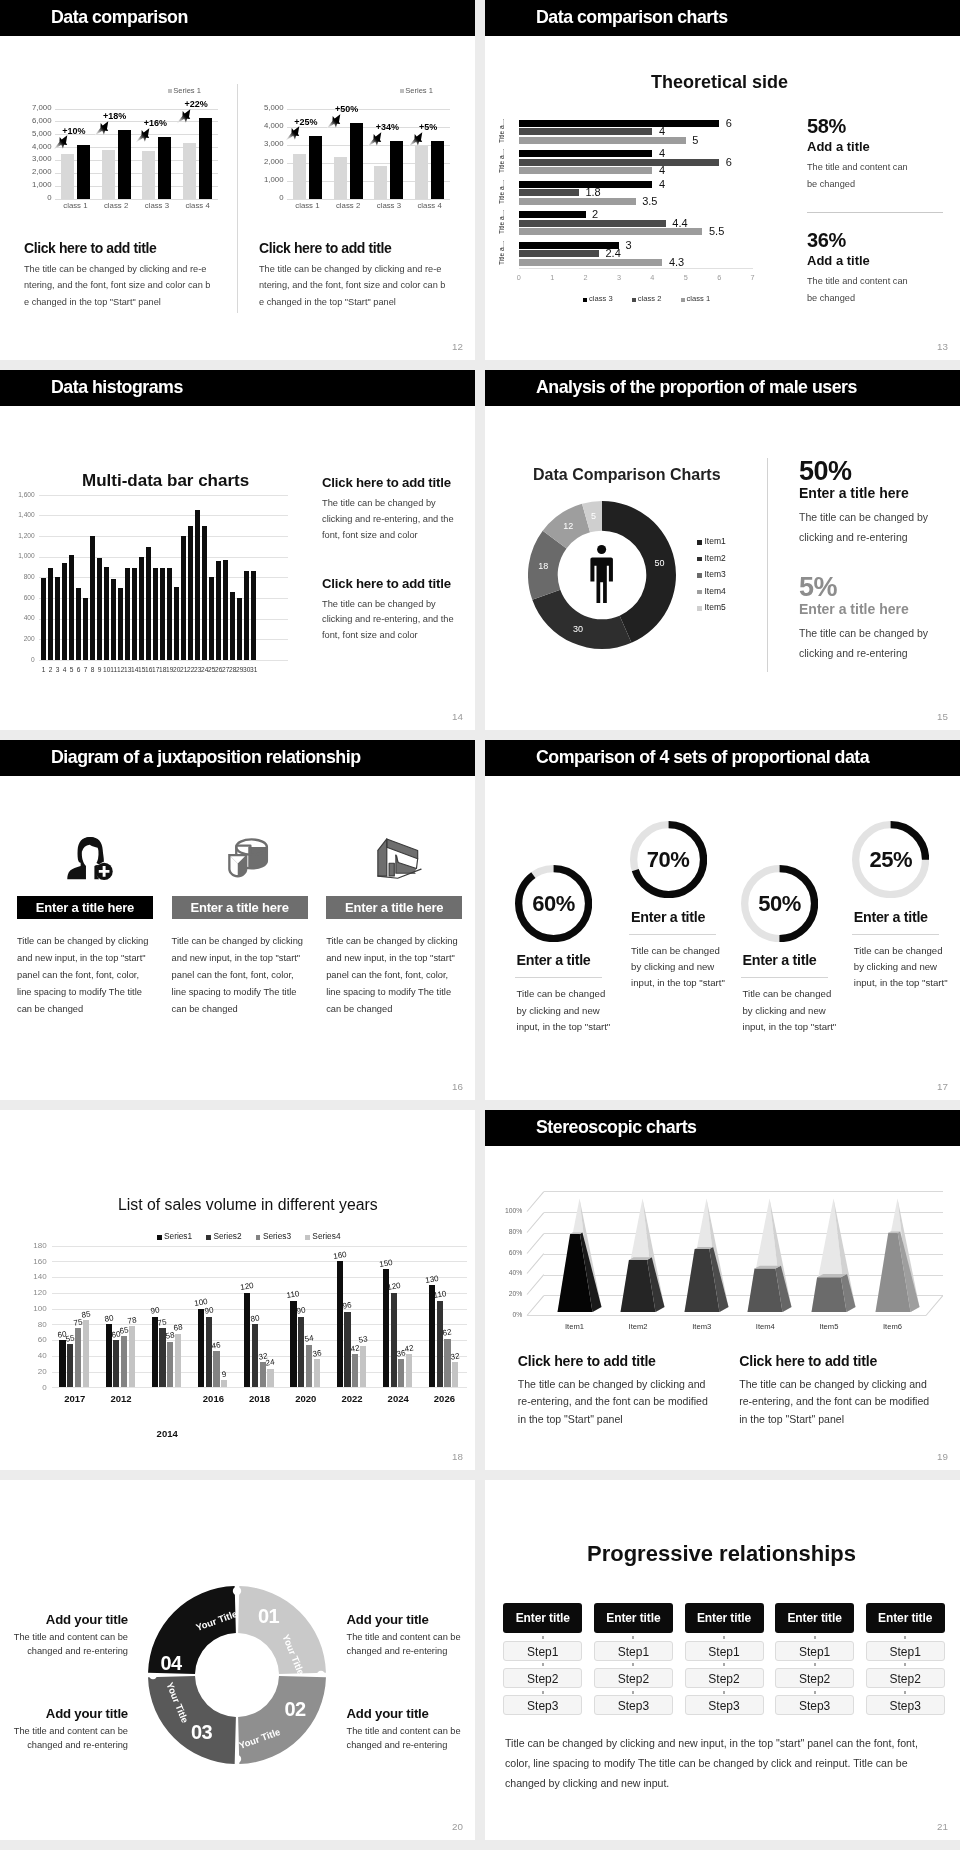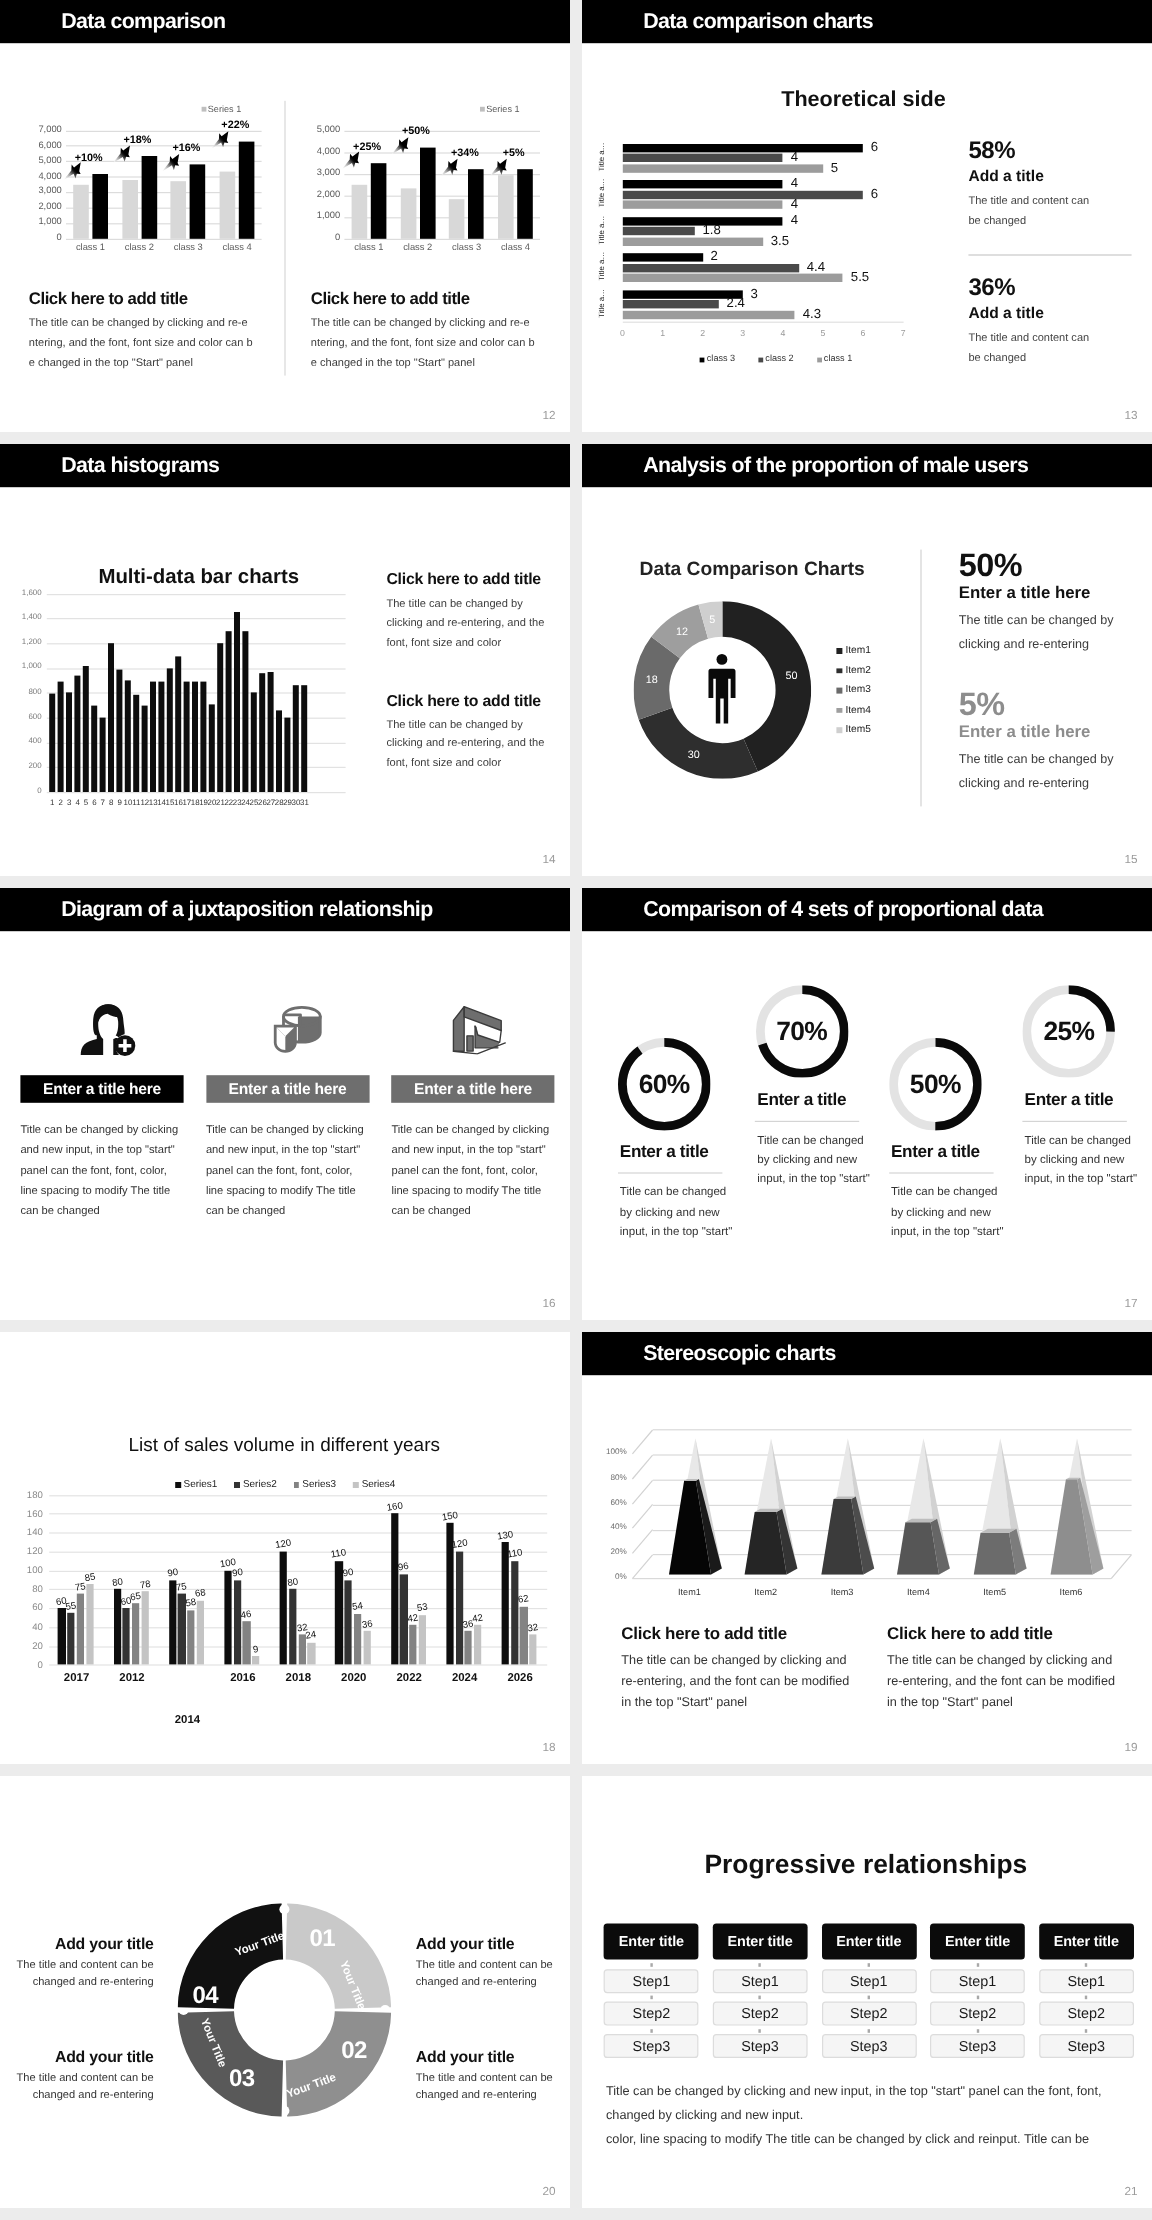--- a/index.html
+++ b/index.html
@@ -85,21 +85,21 @@
 
 
 .rg17{position:absolute;}
 .pc17{position:absolute;left:0;top:0;width:77px;height:77px;line-height:77px;text-align:center;font-size:22px;font-weight:bold;color:#111;letter-spacing:-0.5px;}
 .tx17{position:absolute;width:120px;}
 .tt17{font-size:14.3px;font-weight:bold;color:#111;line-height:17px;letter-spacing:-0.3px;padding-left:2px;}
 .hr17{height:1px;background:#d4d4d4;margin-top:8px;width:87px;}
 .bd17{margin-top:8px;font-size:9.6px;color:#333;line-height:16.4px;white-space:nowrap;padding-left:2px;}
 
 
-.c18{position:absolute;left:0;top:0;width:376px;height:360px;padding-left:48px;}
+.c18{position:absolute;left:11px;top:0;width:376px;height:360px;padding-left:48px;}
 .c18 .t18{position:absolute;left:107px;top:85px;font-size:15.8px;color:#111;letter-spacing:0px;line-height:19px;}
 .c18 .lg18{position:absolute;left:146px;top:122px;font-size:8.3px;color:#222;line-height:9px;white-space:nowrap;}
 .c18 .lgi{display:inline-block;margin-right:12px;}
 .c18 .sq{display:inline-block;width:4.5px;height:4.5px;vertical-align:-0.5px;margin-right:2.5px;}
 .c18 .gl{position:absolute;height:1px;background:#e3e3e3;}
 .c18 .yl{position:absolute;color:#8a8a8a;font-size:8px;line-height:9px;text-align:right;}
 .c18 .bar18{position:absolute;}
 .c18 .vl18{position:absolute;width:16px;text-align:center;font-size:8px;color:#111;line-height:9px;transform:rotate(-9deg);}
 .c18 .xl18{position:absolute;width:40px;text-align:center;font-size:9.5px;font-weight:bold;color:#111;line-height:11px;}
 
@@ -1039,18 +1039,18 @@
     <div class="hd21"><span>Enter title</span></div>
     <div class="cn21" style="top:156.2px;"></div>
     <div class="sp21" style="top:160.6px;"><span>Step1</span></div>
     <div class="cn21" style="top:183.4px;"></div>
     <div class="sp21" style="top:187.8px;"><span>Step2</span></div>
     <div class="cn21" style="top:210.6px;"></div>
     <div class="sp21" style="top:215.0px;"><span>Step3</span></div>
   </div>
   <div class="ft21">
     <div>Title can be changed by clicking and new input, in the top "start" panel can the font, font,</div>
+    <div>color, line spacing to modify The title can be changed by click and reinput. Title can be</div>
     <div>changed by clicking and new input.</div>
-    <div>color, line spacing to modify The title can be changed by click and reinput. Title can be</div>
   </div>
   <div class="pageno">21</div>
 </div>
 </div>
 
 </body></html>

